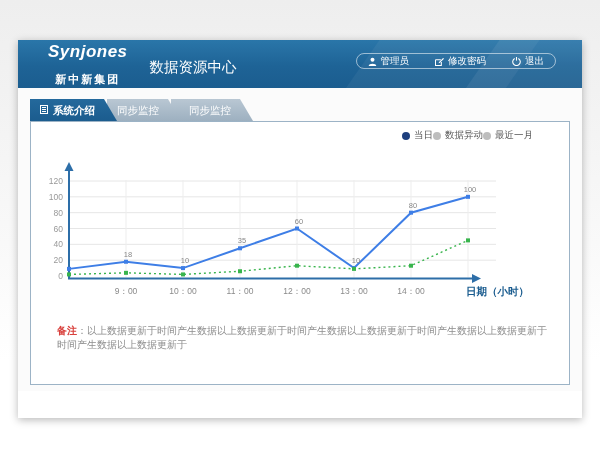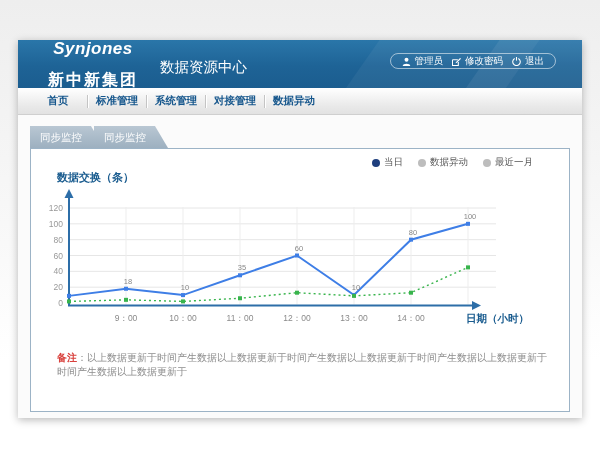--- a/index.html
+++ b/index.html
@@ -19,26 +19,26 @@
     background:linear-gradient(180deg,#2a76a9 0%,#1e6396 55%,#1b5d8f 100%);
     display:flex; align-items:center;
   }
   .deco1,.deco2 {
     position:absolute; top:-20px; height:90px; width:160px;
     background:rgba(255,255,255,.05); transform:skewX(-35deg);
   }
   .deco1 { right:60px; } .deco2 { right:-60px; background:rgba(255,255,255,.07); }
   .brand { margin-left:30px; color:#fff; text-align:center; line-height:1.1; z-index:2; }
   .brand-name { font-size:17px; font-weight:bold; font-style:italic; letter-spacing:.5px; }
-  .brand-sub { font-size:16px; font-weight:bold; letter-spacing:2px;margin-top:12px; }
+  .brand-sub { font-size:11px; font-weight:bold; letter-spacing:2px;margin-top:12px; }
   .app-title { color:#fff; font-size:14.5px; margin-left:22px; margin-top:6px; z-index:2; }
   .user-pill {
     position:absolute; right:26px; top:13px; height:16px; z-index:3;
     border:1px solid rgba(255,255,255,.55); border-radius:11px;
-    display:flex; align-items:center; padding:0 11px; gap:9px;font-family:Liberation Serif, serif;
+    display:flex; align-items:center; padding:0 11px; gap:26px;font-family:Liberation Serif, serif;
   }
   .user-item { display:flex; align-items:center; gap:4px; color:#fff; font-size:9.5px; cursor:pointer; }
   .user-item svg { display:block; }
   
   .navbar {
     height:27px; background:linear-gradient(180deg,#ffffff,#e9e9e9 70%,#e2e2e2);
     border-bottom:1px solid #cfcfcf; display:flex; align-items:center; padding-left:11px;
   }
   .nav-item {
     width:58px; text-align:center; font-size:10.5px; font-weight:bold; color:#15568c;
@@ -54,21 +54,21 @@
     background:linear-gradient(180deg,#b9c7d3,#9db0c0); margin-right:-10px; cursor:pointer;
     display:flex; align-items:center; gap:5px; white-space:nowrap;
   }
   .tab.active { background:linear-gradient(180deg,#24699c,#1b5c8e); font-weight:bold; z-index:2; }
   .tab:nth-child(2){ z-index:1; } .tab:nth-child(3){ z-index:0; padding-left:18px; }
   
   .panel {
     position:relative; margin:0 12px; height:264px; background:#fff;
     border:1px solid #9cb3c6;
   }
-  .filters { position:absolute; top:7px; right:36px; display:flex; gap:15px; z-index:5; }
+  .filters { position:absolute; top:7px; right:36px; display:flex; z-index:5; }
   .filter { display:flex; align-items:center; gap:4px; font-size:9.5px; color:#555; cursor:pointer; }
   .filter .dot { width:8px; height:8px; border-radius:50%; background:#bdbdbd; }
   .filter.selected .dot { background:#1e3f7e; }
   .axis-title { position:absolute; left:26px; top:21px; font-size:11px; font-weight:bold; color:#1a5c8f; z-index:5; }
   #chart-svg { position:absolute; left:0; top:0; }
   .side-legend { position:absolute; left:464px; top:82px; z-index:5; }
   .legend-row { display:flex; align-items:center; gap:6px; height:18px; font-size:9.5px; color:#666; }
   .legend-line { width:22px; height:0; border-top:2px solid #3e7ee6; }
   .legend-line.dotted { border-top:2px dotted #38b44c; }
   .note { position:absolute; left:26px; top:202px; font-size:10px; color:#8d8d8d; width:490px; line-height:1.4; }
@@ -111,34 +111,34 @@
           <svg width="9" height="9" viewBox="0 0 10 10">
               <path d="M3 1.6 A4.2 4.2 0 1 0 7 1.6" stroke="#fff" stroke-width="1.2" fill="none"></path>
               <line x1="5" y1="0" x2="5" y2="4" stroke="#fff" stroke-width="1.2"></line>
             </svg>
         </span>
         <span>退出</span>
       </span>
     </div>
   </div>
 
-  <div class="navbar">
-    <div class="nav-item">首页</div>
-    <div class="nav-sep"></div>
-    <div class="nav-item">标准管理</div>
-    <div class="nav-sep"></div>
-    <div class="nav-item">系统管理</div>
-    <div class="nav-sep"></div>
-    <div class="nav-item">对接管理</div>
-    <div class="nav-sep"></div>
-    <div class="nav-item">数据异动</div>
-  </div>
 
   <div class="content">
     <div class="tabs">
+      <div class="tab active">
+        <span>
+          <svg width="8" height="9" viewBox="0 0 8 9">
+              <rect x="0.5" y="0.5" width="7" height="8" fill="none" stroke="#fff"></rect>
+              <line x1="2" y1="2.5" x2="6" y2="2.5" stroke="#fff"></line>
+              <line x1="2" y1="4.5" x2="6" y2="4.5" stroke="#fff"></line>
+              <line x1="2" y1="6.5" x2="6" y2="6.5" stroke="#fff"></line>
+            </svg>
+        </span>
+        <span>系统介绍</span>
+      </div>
       <div class="tab">
         <span>同步监控</span>
       </div>
       <div class="tab">
         <span>同步监控</span>
       </div>
     </div>
 
     <div class="panel">
       <div class="filters">
@@ -149,21 +149,20 @@
         <span class="filter">
           <span class="dot"></span>
           <span>数据异动</span>
         </span>
         <span class="filter">
           <span class="dot"></span>
           <span>最近一月</span>
         </span>
       </div>
 
-      <div class="axis-title">数据交换（条）</div>
 
       <svg id="chart-svg" width="540" height="264">
           <line x1="38" y1="138.16666666666666" x2="465" y2="138.16666666666666" stroke="#e6e6e6" stroke-width="1"></line>
           <line x1="38" y1="122.33333333333334" x2="465" y2="122.33333333333334" stroke="#e6e6e6" stroke-width="1"></line>
           <line x1="38" y1="106.5" x2="465" y2="106.5" stroke="#e6e6e6" stroke-width="1"></line>
           <line x1="38" y1="90.66666666666667" x2="465" y2="90.66666666666667" stroke="#e6e6e6" stroke-width="1"></line>
           <line x1="38" y1="74.83333333333334" x2="465" y2="74.83333333333334" stroke="#e6e6e6" stroke-width="1"></line>
           <line x1="38" y1="59" x2="465" y2="59" stroke="#e6e6e6" stroke-width="1"></line>
           <line x1="95" y1="58" x2="95" y2="155.5" stroke="#ededed" stroke-width="1"></line>
           <line x1="152" y1="58" x2="152" y2="155.5" stroke="#ededed" stroke-width="1"></line>

